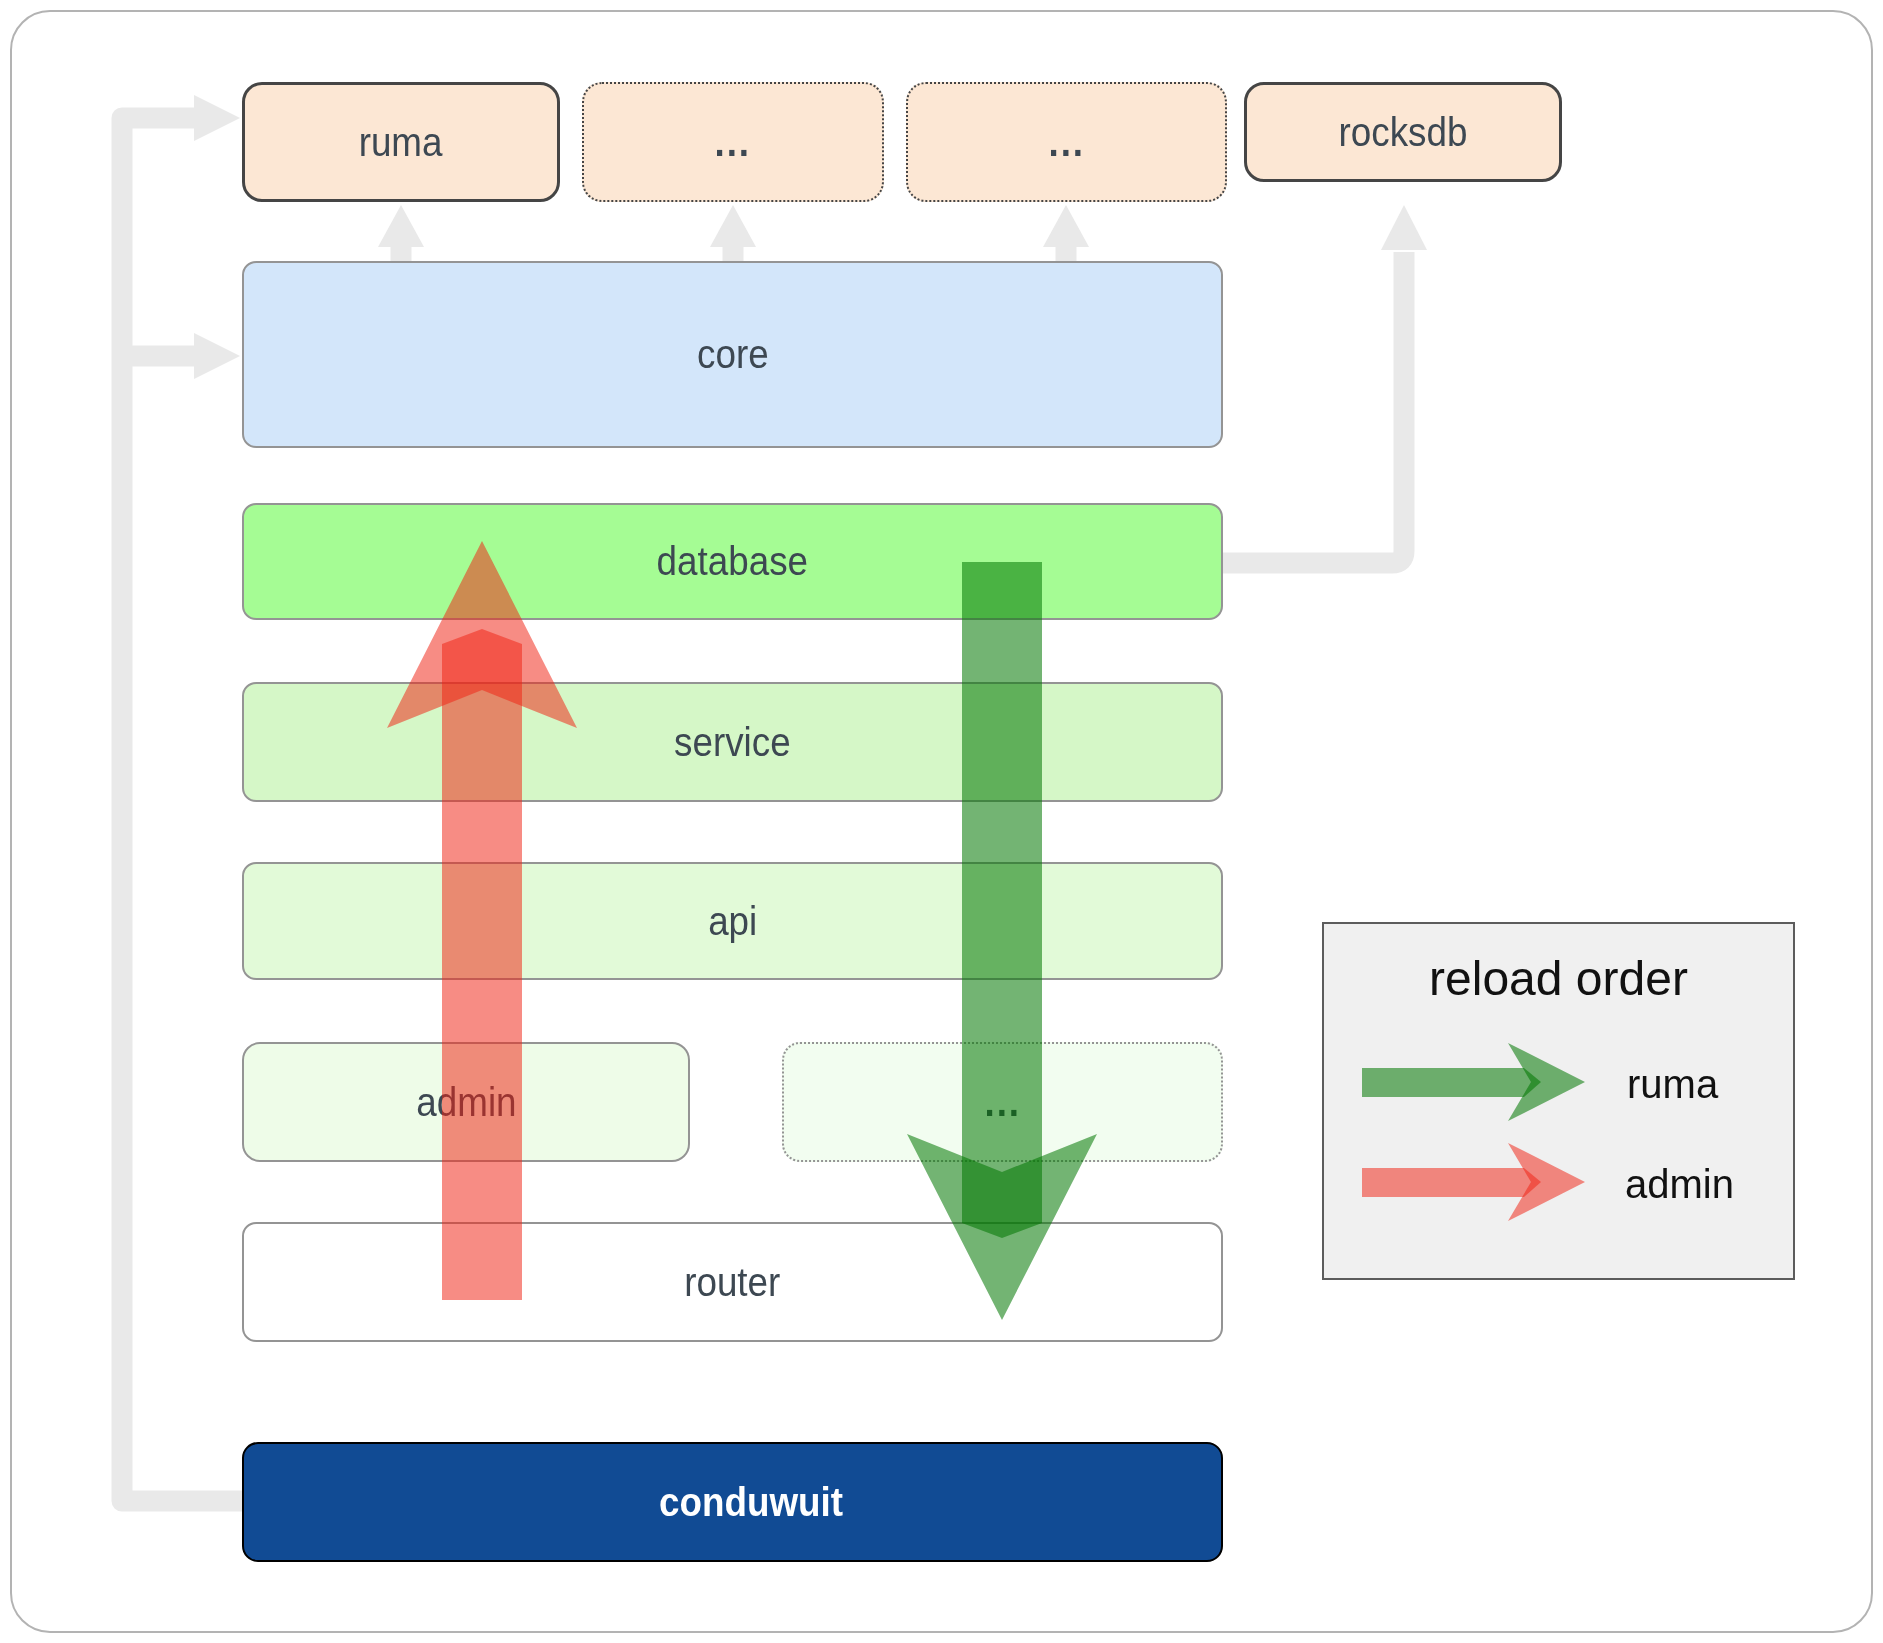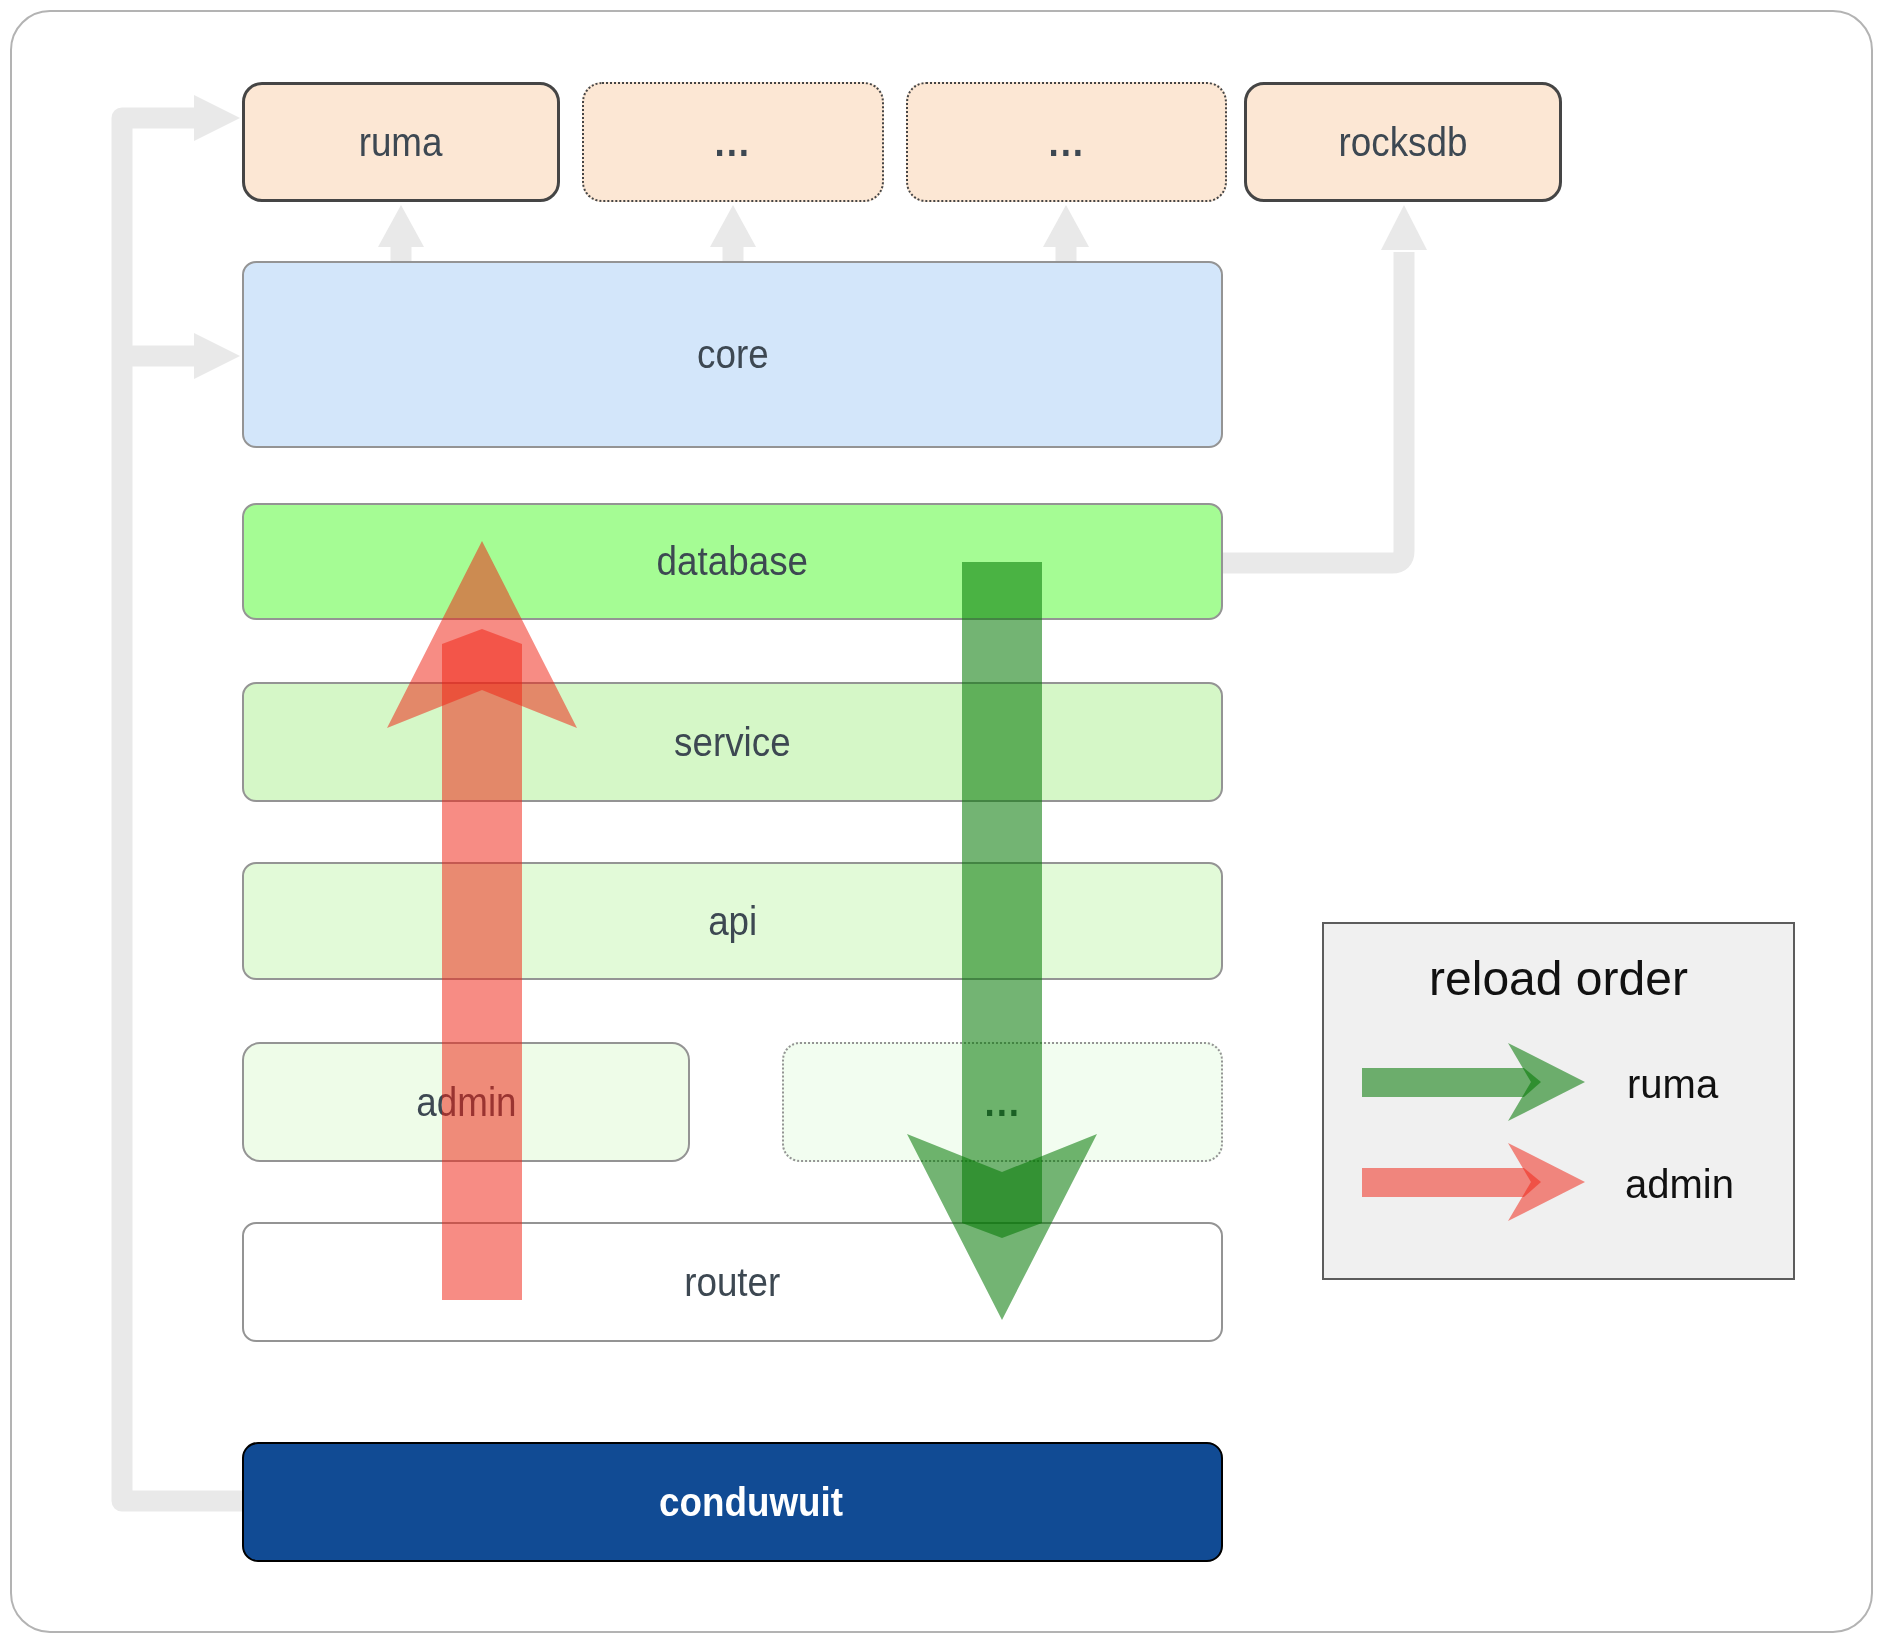--- a/index.html
+++ b/index.html
@@ -21,21 +21,21 @@
     font-size:40px; color:var(--label-text);
   }
   .node .lbl { transform:scaleX(0.92); white-space:nowrap; }
 
   
   .peach { background:var(--peach-fill); border:3px solid var(--peach-border); border-radius:20px; }
   .peach.dotted { border:2px dotted var(--peach-border); }
   #node-ruma       { left:242px;  top:82px; width:318px; height:120px; }
   #node-top-more-1 { left:582px;  top:82px; width:302px; height:120px; }
   #node-top-more-2 { left:906px;  top:82px; width:321px; height:120px; }
-  #node-rocksdb    { left:1244px; top:82px; width:318px; height:120px; }
+  #node-rocksdb    { left:1244px; top:82px; width:318px; height:100px; }
 
   
   .col { border:2px solid var(--box-border); border-radius:14px; }
   #node-core       { left:242px; top:261px;  width:981px; height:187px; background:var(--core-fill); }
   #node-database   { left:242px; top:503px;  width:981px; height:117px; background:var(--database-fill); }
   #node-service    { left:242px; top:682px;  width:981px; height:120px; background:var(--service-fill); }
   #node-api        { left:242px; top:862px;  width:981px; height:118px; background:var(--api-fill); }
   #node-admin      { left:242px; top:1042px; width:448px; height:120px; background:var(--admin-fill); border-radius:18px; }
   #node-admin-more { left:782px; top:1042px; width:441px; height:120px; background:var(--admin-more-fill);
                      border:2px dotted var(--box-border); border-radius:18px; }

